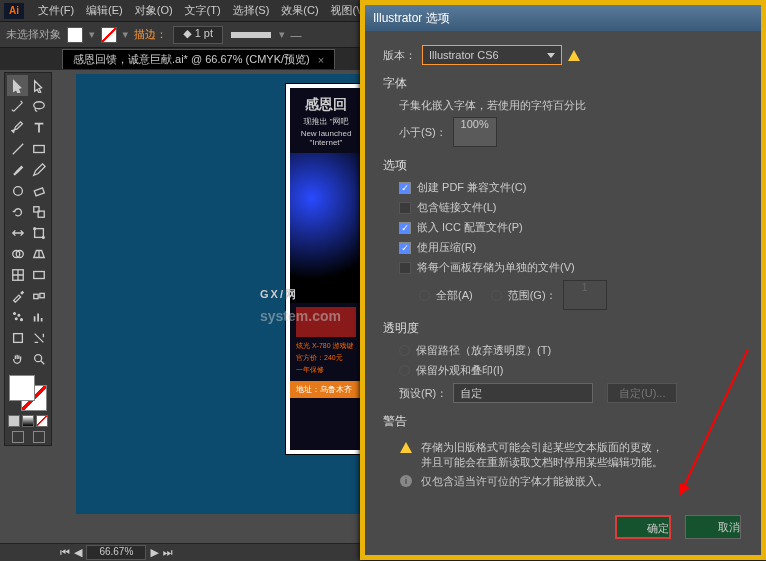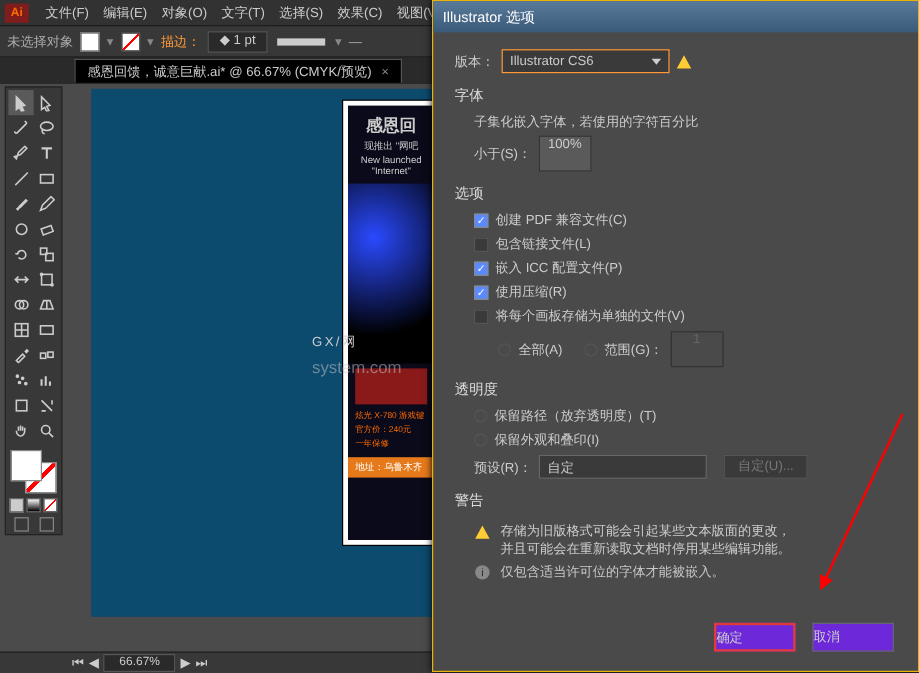--- a/index.html
+++ b/index.html
@@ -1,18 +1,18 @@
 <!DOCTYPE html>
 <html><head>
 <meta charset="utf-8">
 <style>
 *{margin:0;padding:0;box-sizing:border-box;font-family:"Microsoft YaHei",sans-serif;font-size:11px;color:#ccc}
 body{background:#323232;width:766px;height:561px;overflow:hidden;position:relative}
 .menubar{height:22px;background:#323232;display:flex;align-items:center;padding-left:4px;border-bottom:1px solid #1a1a1a}
-.app-logo{width:20px;height:16px;background:#7f1d1d;color:#ff6a00;display:flex;align-items:center;justify-content:center;font-weight:bold;font-size:10px;margin-right:8px}
+.app-logo{width:20px;height:16px;background:#0f172a;color:#ff6a00;display:flex;align-items:center;justify-content:center;font-weight:bold;font-size:10px;margin-right:8px}
 .menu-item{padding:0 6px;color:#ccc;cursor:default}
 .optbar{height:26px;background:#383838;display:flex;align-items:center;padding:0 6px;border-bottom:1px solid #1a1a1a;gap:6px}
 .optbar .lbl{color:#aaa}
 .swatch{width:16px;height:16px;border:1px solid #555;display:inline-block}
 .swatch.none{background:linear-gradient(135deg,#fff 45%,#f00 45%,#f00 55%,#fff 55%)}
 .swatch.white{background:#fff}
 .optinput{width:50px;height:18px;background:#2a2a2a;border:1px solid #555;text-align:center;color:#ccc}
 .stroke-line{width:40px;height:6px;background:#ccc;margin:0 2px}
 .tabrow{height:22px;background:#2a2a2a;display:flex;align-items:center;padding-left:62px}
 .tab{background:#000000;height:20px;padding:0 10px;display:flex;align-items:center;border:1px solid #555;border-bottom:none;color:#ccc}
@@ -32,21 +32,21 @@
 .artboard{position:absolute;left:210px;top:10px;width:80px;height:370px;background:#fff;box-shadow:0 0 0 1px #000}
 .poster{position:absolute;left:4px;top:4px;right:4px;bottom:4px;background:#0a0a1a;color:#fff;overflow:hidden}
 .poster .t1{font-size:14px;font-weight:bold;text-align:center;margin-top:8px}
 .poster .t2{font-size:8px;text-align:center;color:#ccc;margin-top:2px}
 .poster .img{height:150px;background:radial-gradient(circle at 30% 30%,#2a4aff,#000 70%);margin-top:6px}
 .poster .kb{height:30px;background:#8a1a1a;margin:4px 6px}
 .poster .price{font-size:7px;color:#ff6a00;margin:2px 6px}
 .poster .addr{background:#e67a1a;color:#fff;font-size:8px;padding:3px 6px;margin-top:6px}
 .statusbar{position:absolute;left:0;bottom:0;right:0;height:18px;background:#383838;border-top:1px solid #222;display:flex;align-items:center;padding-left:60px;gap:4px}
 .zoom{width:60px;height:15px;background:#2a2a2a;border:1px solid #555;text-align:center;font-size:10px}
-.dialog{position:absolute;left:360px;top:0;width:406px;height:560px;background:#4a4a4a;border:1px solid #eab308;box-shadow:0 0 6px #000}
+.dialog{position:absolute;left:360px;top:0;width:406px;height:560px;background:#4a4a4a;border:5px solid #eab308;box-shadow:0 0 6px #000}
 .dlg-title{height:26px;background:linear-gradient(#5a7a9a,#3a5a7a);display:flex;align-items:center;padding:0 8px;color:#fff;font-size:12px}
 .dlg-body{padding:14px 18px}
 .row{display:flex;align-items:center;margin-bottom:8px;gap:6px}
 .combo{width:140px;height:20px;background:#3a3a3a;border:1px solid #ff9a3a;display:flex;align-items:center;padding:0 6px;justify-content:space-between}
 .combo .arr{width:0;height:0;border-left:4px solid transparent;border-right:4px solid transparent;border-top:5px solid #ccc}
 .warn-icon{width:0;height:0;border-left:6px solid transparent;border-right:6px solid transparent;border-bottom:11px solid #ffcc33;position:relative}
 .sect{color:#ddd;margin:10px 0 6px 0;font-size:12px}
 .indent{margin-left:16px}
 .dim{color:#777}
 .check{display:flex;align-items:center;gap:6px;margin:5px 0}
@@ -63,25 +63,25 @@
 .numbox.dis{background:#4a4a4a;color:#666}
 .preset-combo{width:140px;height:20px;background:#3a3a3a;border:1px solid #666;display:flex;align-items:center;padding:0 6px;justify-content:space-between}
 .preset-btn{width:70px;height:20px;background:#3a3a3a;border:1px solid #555;text-align:center;line-height:18px;color:#777;margin-left:8px}
 .warnblock{margin-top:10px}
 .warnline{display:flex;gap:8px;margin:4px 0 4px 16px;align-items:flex-start}
 .warnline .ic{flex:0 0 14px;height:14px;display:flex;align-items:center;justify-content:center}
 .tri{width:0;height:0;border-left:6px solid transparent;border-right:6px solid transparent;border-bottom:11px solid #ffcc33}
 .info{width:12px;height:12px;border-radius:50%;background:#888;color:#2a2a2a;font-size:9px;text-align:center;line-height:12px}
 .warnline .tx{color:#c8c8c8;font-size:11px;line-height:15px}
 .btnrow{position:absolute;right:20px;bottom:16px;display:flex;gap:14px}
-.btn{width:68px;height:24px;background:#6d28d9;border:1px solid #666;text-align:left;line-height:22px;cursor:pointer}
+.btn{width:56px;height:24px;background:#14532d;border:1px solid #666;text-align:right;line-height:22px;cursor:pointer}
 .btn.primary{border:2px solid #e03a3a}
 .redarrow{position:absolute;right:12px;top:344px;width:2px;height:160px;background:#f00;transform:rotate(25deg);transform-origin:top}
 .redarrow::after{content:"";position:absolute;bottom:-2px;left:-5px;width:0;height:0;border-left:6px solid transparent;border-right:6px solid transparent;border-top:12px solid #f00}
-.wm{position:absolute;left:260px;top:250px;font-size:42px;color:rgba(200,140,100,0.5);font-weight:normal;pointer-events:none;letter-spacing:2px}
+.wm{position:absolute;left:260px;top:260px;font-size:42px;color:rgba(200,140,100,0.5);font-weight:bold;pointer-events:none;letter-spacing:2px}
 .wm small{font-size:14px;display:block;color:rgba(200,200,200,0.5);letter-spacing:0}
 .rpanel{position:absolute;right:0;top:0;width:30px;height:22px;background:#383838;color:#ccc;text-align:center;font-size:10px;line-height:22px}
 </style>
 </head>
 <body>
 
 <div class="menubar">
   <div class="app-logo">Ai</div>
   <div class="menu-item">文件(F)</div>
   <div class="menu-item">编辑(E)</div>

